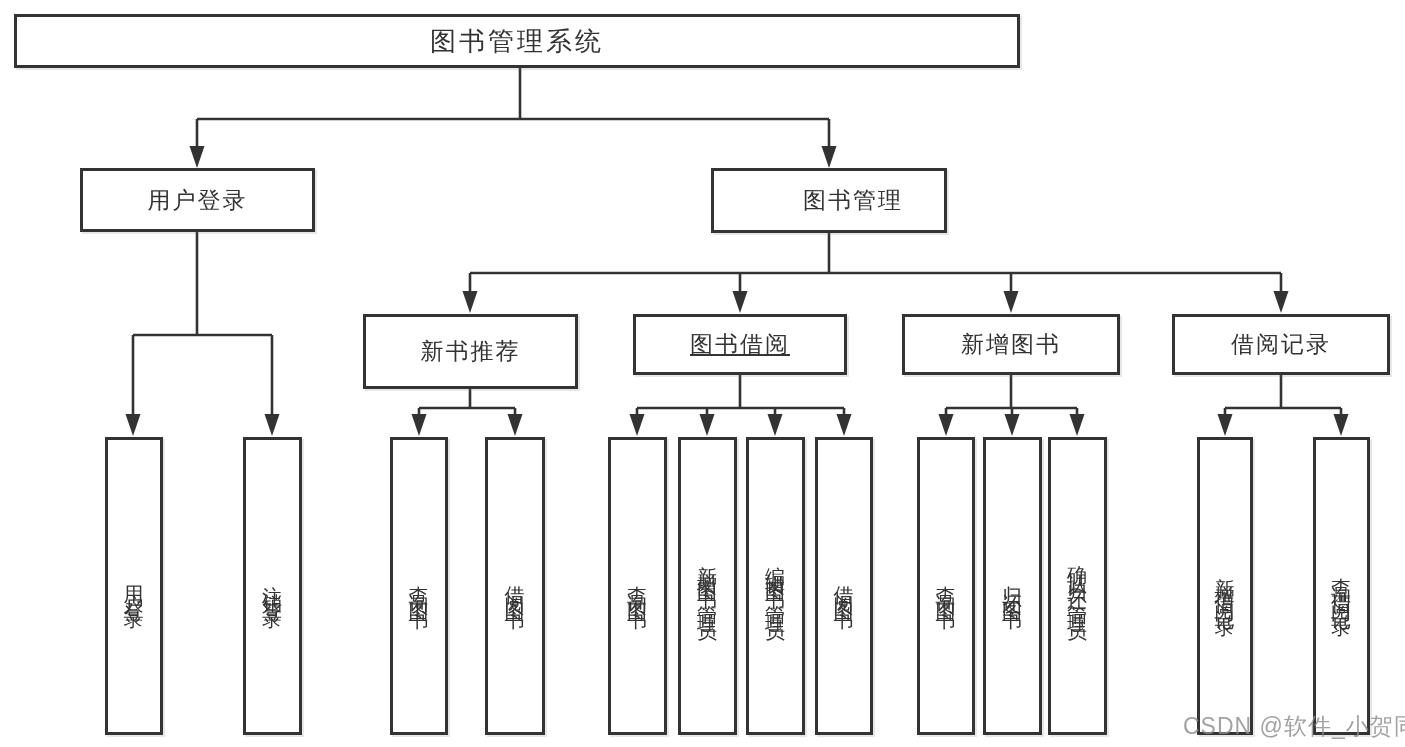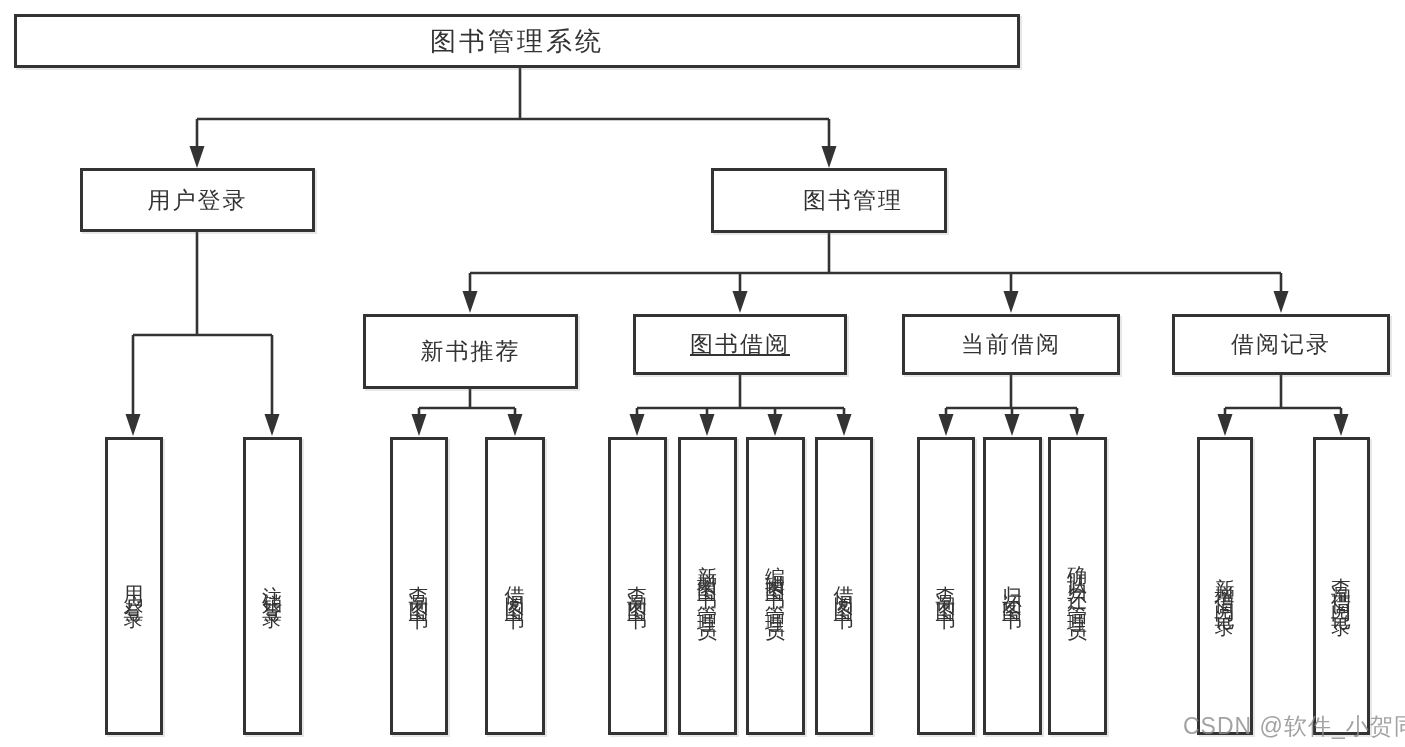--- a/index.html
+++ b/index.html
@@ -87,21 +87,21 @@
     </g>
   </svg>
 
   <div class="hbox root-box" style="left:14px; top:14px; width:1006px; height:54px;">图书管理系统</div>
 
   <div class="hbox" style="left:80px; top:168px; width:235px; height:64px;">用户登录</div>
   <div class="hbox" style="left:711px; top:168px; width:236px; height:65px;padding-left:48px;">图书管理</div>
 
   <div class="hbox" style="left:363px; top:314px; width:215px; height:75px;">新书推荐</div>
   <div class="hbox" style="left:633px; top:314px; width:214px; height:61px;text-decoration:underline;">图书借阅</div>
-  <div class="hbox" style="left:902px; top:314px; width:218px; height:61px;">当前借阅</div>
+  <div class="hbox" style="left:902px; top:314px; width:218px; height:61px;">新增图书</div>
   <div class="hbox" style="left:1172px; top:314px; width:218px; height:61px;">借阅记录</div>
 
   <div class="vbox" style="left:105px; top:437px; width:58px; height:298px;">用户登录</div>
   <div class="vbox" style="left:243px; top:437px; width:59px; height:298px;">注销登录</div>
 
   <div class="vbox" style="left:390px; top:437px; width:58px; height:298px;">查询图书</div>
   <div class="vbox" style="left:485px; top:437px; width:60px; height:298px;">借阅图书</div>
 
   <div class="vbox" style="left:608px; top:437px; width:59px; height:298px;">查询图书</div>
   <div class="vbox" style="left:678px; top:437px; width:59px; height:298px;">新增图书（管理员）</div>

